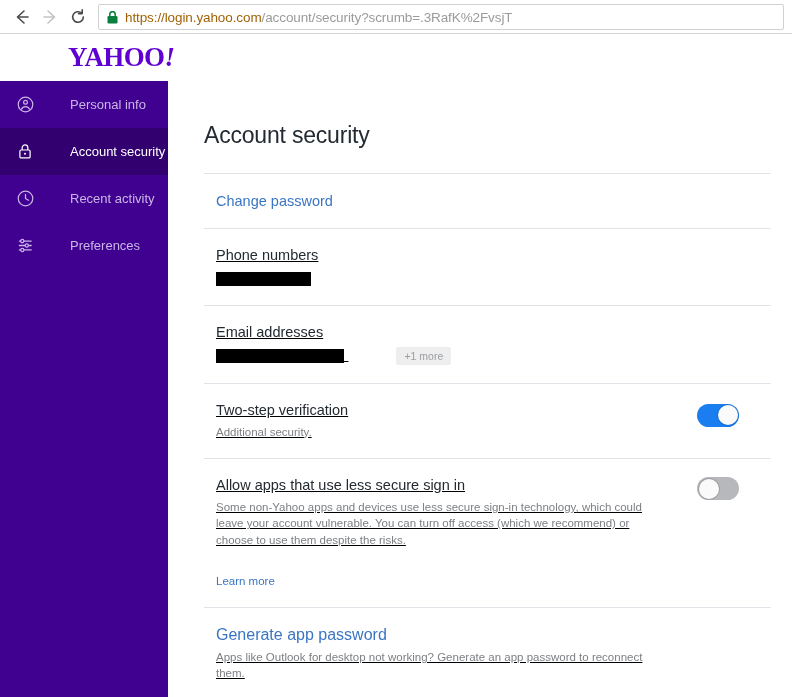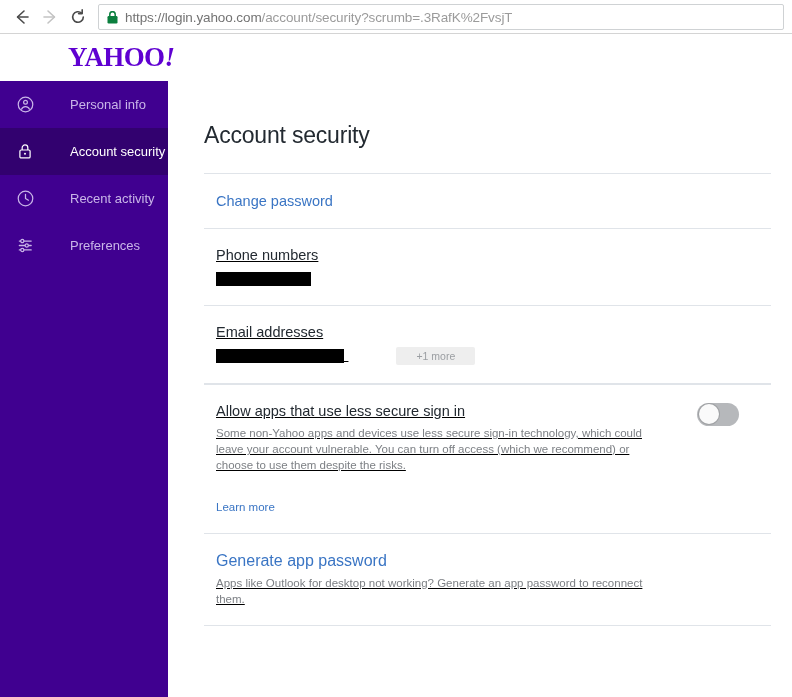--- a/index.html
+++ b/index.html
@@ -37,21 +37,21 @@
     padding: 0 8px;
     overflow: hidden;
   }
   .lock-icon { flex: 0 0 auto; margin-right: 7px; display: flex; }
   .url-text {
     font-size: 13.5px;
     white-space: nowrap;
     overflow: hidden;
     letter-spacing: -0.1px;
   }
-  .url-domain { color: #737373; }
+  .url-domain { color: #a16207; }
   .url-path { color: #9b9b9b; }
   .chrome-edge {
     position: absolute;
     left: 0; right: 0; bottom: 0;
     height: 1px;
     background: #d4d4d4;
   }
 
   
   .page {
@@ -158,21 +158,21 @@
     display: inline-block;
     vertical-align: middle;
   }
   .redact-phone { width: 95px; }
   .redact-email { width: 128px; }
   .more-badge {
     display: inline-block;
     background: #eeeeee;
     color: #9b9ea2;
     font-size: 10.5px;
-    padding: 3px 20px;
+    padding: 3px 8px;
     border-radius: 2px;
     margin-left: 48px;
     vertical-align: middle;
   }
   .learn-more {
     display: inline-block;
     margin-top: 27px;
     color: #3a75c4;
     font-size: 11.5px;
     text-decoration: none;
@@ -324,20 +324,27 @@
       </div>
       <div class="divider"></div>
 
       <div class="row">
         <div class="row-title">Email addresses</div>
         <span class="redact redact-email"></span>
         <span class="more-badge">+1 more</span>
       </div>
       <div class="divider"></div>
 
+      <div class="row">
+        <div class="row-title">Two-step verification</div>
+        <div class="row-sub">Additional security.</div>
+        <div class="toggle on tgl-2sv">
+          <div class="knob"></div>
+        </div>
+      </div>
       <div class="divider"></div>
 
       <div class="row">
         <div class="row-title">Allow apps that use less secure sign in</div>
         <div class="row-sub">Some non-Yahoo apps and devices use less secure sign-in technology, which could leave your account vulnerable. You can turn off access (which we recommend) or choose to use them despite the risks.</div>
         <a class="learn-more">Learn more</a>
         <div class="toggle off tgl-lsa">
           <div class="knob"></div>
         </div>
       </div>

